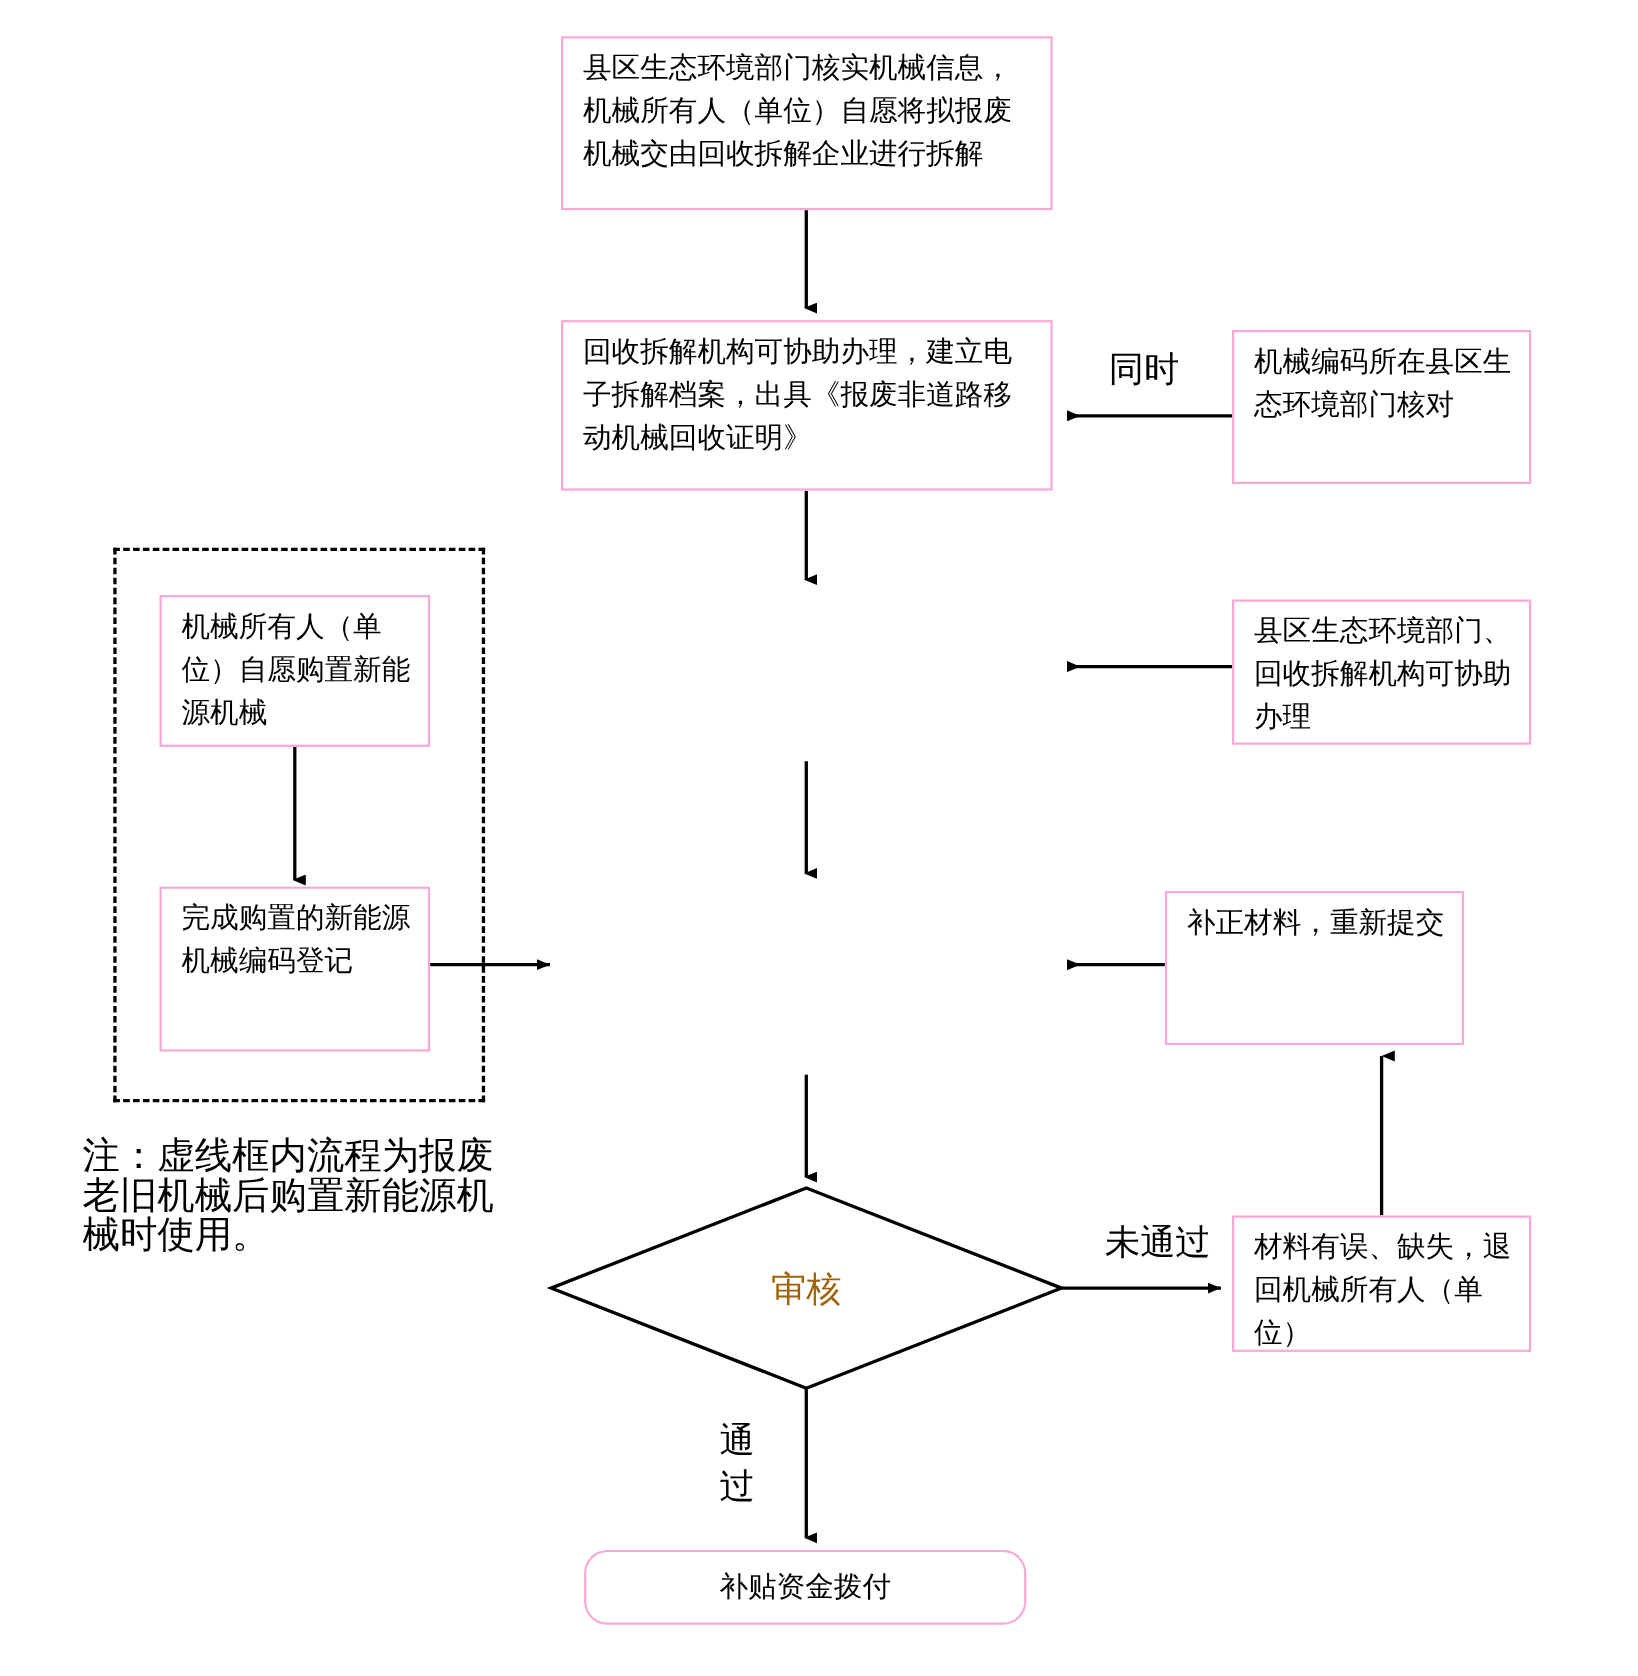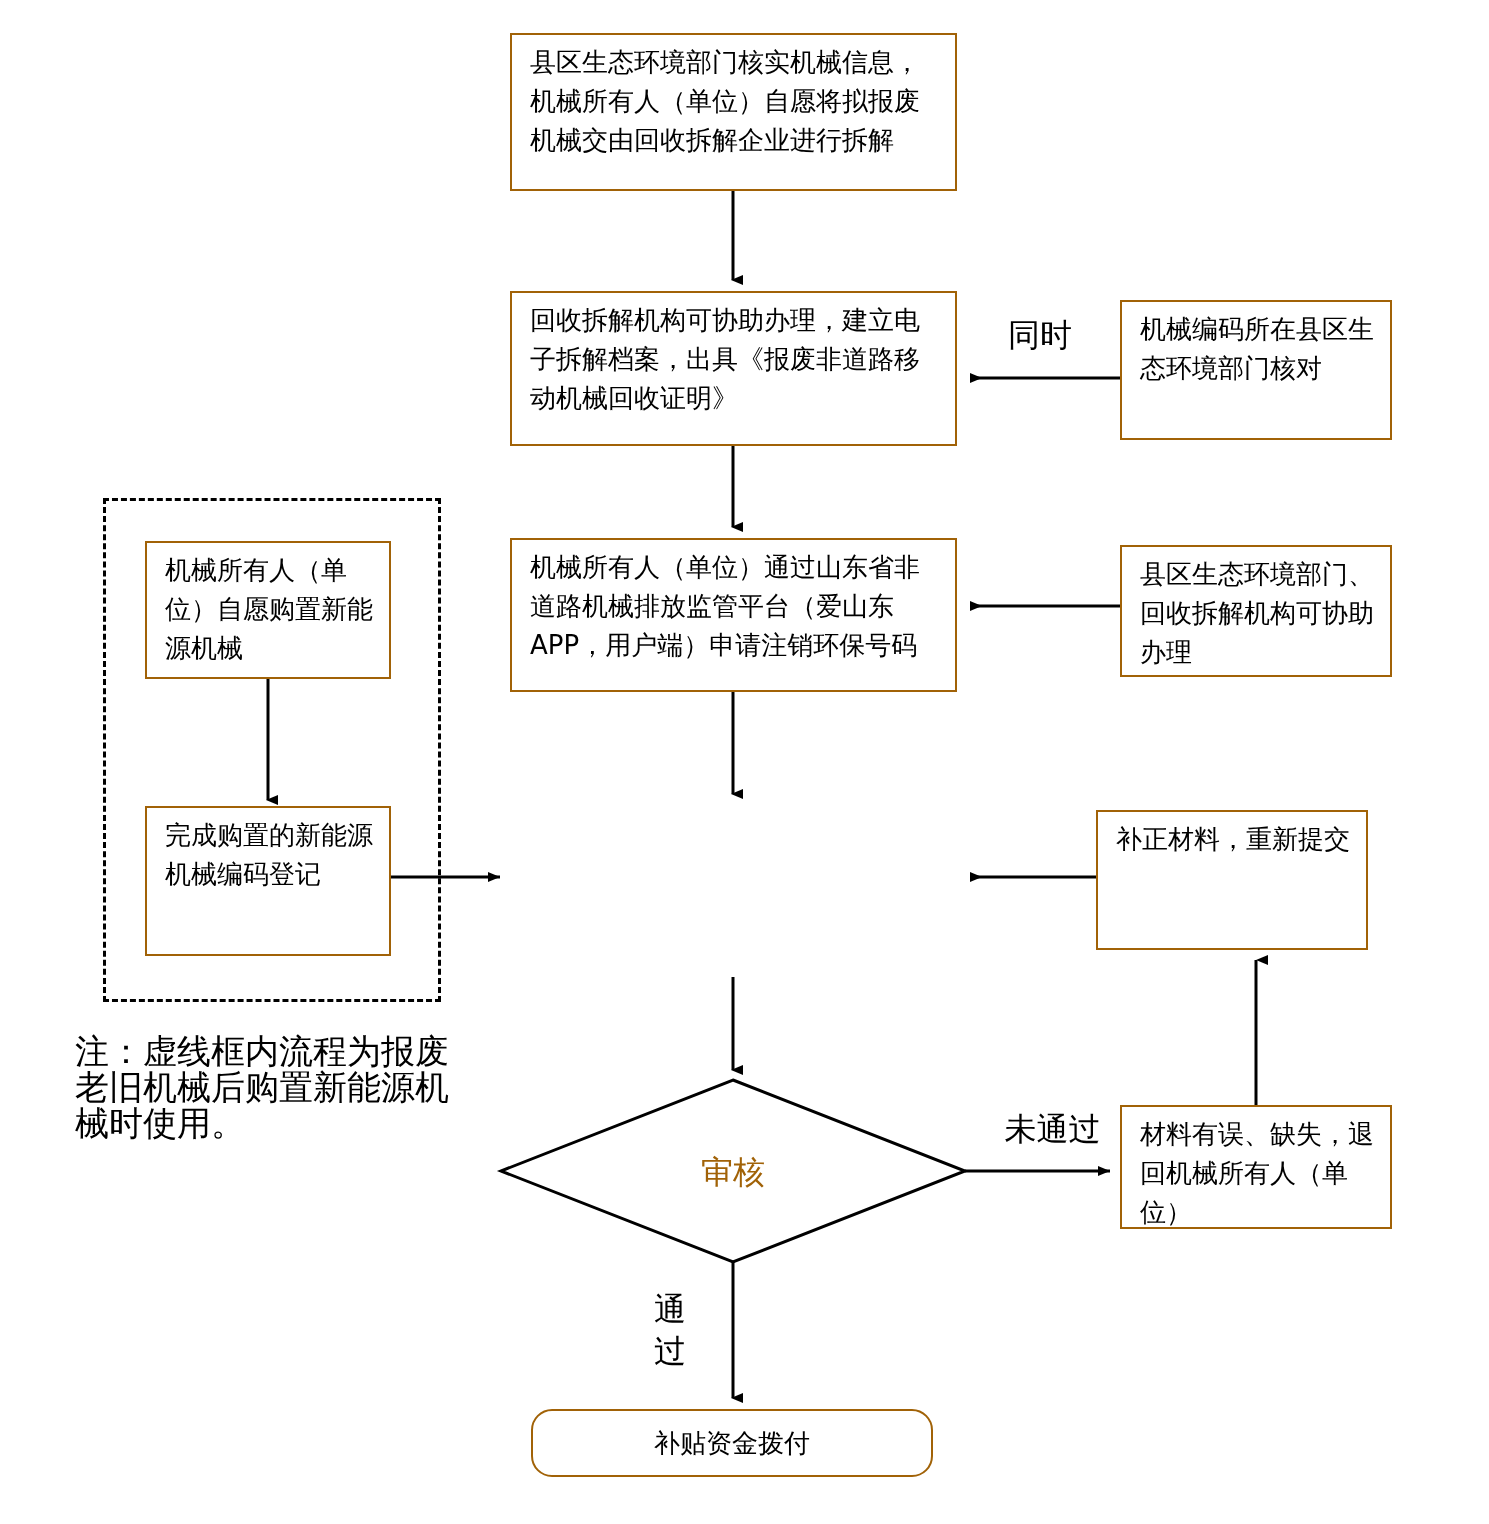--- a/index.html
+++ b/index.html
@@ -20,21 +20,21 @@
   svg.flow-svg {
     position: absolute;
     left: 0;
     top: 0;
     width: 1489px;
     height: 1524px;
   }
   .node-box {
     position: absolute;
     box-sizing: border-box;
-    border: 2px solid #a16207;
+    border: 2px solid #f9a8d4;
     background: #ffffff;
     color: #000000;
     font-size: 26px;
     line-height: 39px;
     letter-spacing: 0px;
     white-space: pre-line;
     padding: 8px 14px 8px 18px;
     overflow: hidden;
   }
   .node-box.center-text {
@@ -122,30 +122,29 @@
   </svg>
 
   <div class="dashed-group" style="left:103px; top:498px; width:338px; height:504px;"></div>
 
   <div class="node-box" style="left:510px; top:33px; width:447px; height:158px;">县区生态环境部门核实机械信息，机械所有人（单位）自愿将拟报废机械交由回收拆解企业进行拆解</div>
 
   <div class="node-box" style="left:510px; top:291px; width:447px; height:155px;">回收拆解机构可协助办理，建立电子拆解档案，出具《报废非道路移动机械回收证明》</div>
 
   <div class="node-box" style="left:1120px; top:300px; width:272px; height:140px;">机械编码所在县区生态环境部门核对</div>
 
-  <div class="node-box" style="left:510px; top:538px; width:447px; height:154px;">机械所有人（单位）通过山东省非道路机械排放监管平台（爱山东APP，用户端）申请注销环保号码</div>
 
   <div class="node-box" style="left:1120px; top:545px; width:272px; height:132px;">县区生态环境部门、回收拆解机构可协助办理</div>
 
   <div class="node-box" style="left:145px; top:541px; width:246px; height:138px;">机械所有人（单位）自愿购置新能源机械</div>
 
   <div class="node-box" style="left:145px; top:806px; width:246px; height:150px;">完成购置的新能源机械编码登记</div>
 
 
-  <div class="node-box" style="left:1096px; top:810px; width:272px; height:140px;">补正材料，重新提交</div>
+  <div class="node-box" style="left:1059px; top:810px; width:272px; height:140px;">补正材料，重新提交</div>
 
   <div class="node-box" style="left:1120px; top:1105px; width:272px; height:124px;">材料有误、缺失，退回机械所有人（单位）</div>
 
   <div class="node-box center-text" style="left:531px; top:1409px; width:402px; height:68px;border-radius:21px;">补贴资金拨付</div>
 
   <div class="diamond-label" style="left:663px; top:1155px; width:140px;">审核</div>
 
   <div class="edge-label" style="left:1000px; top:318px; width:80px;">同时</div>
 
   <div class="edge-label" style="left:995px; top:1112px; width:115px;">未通过</div>

